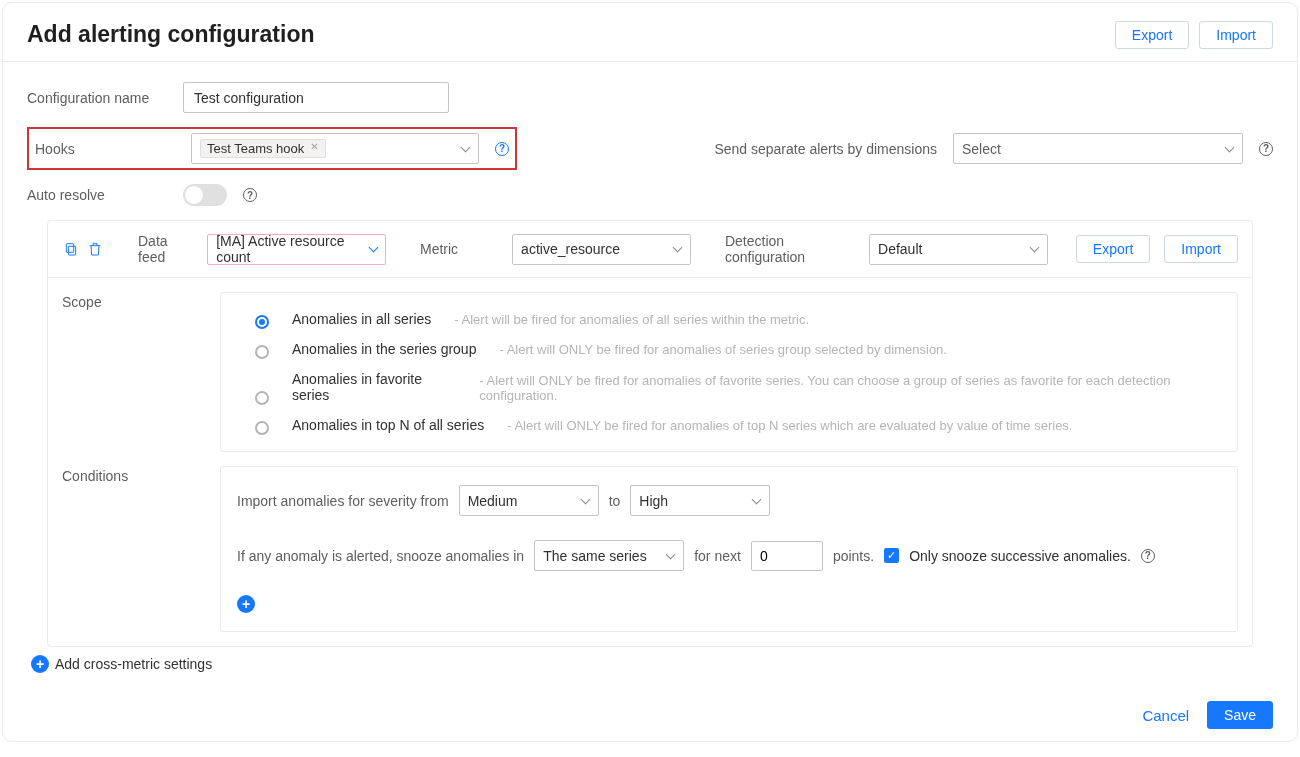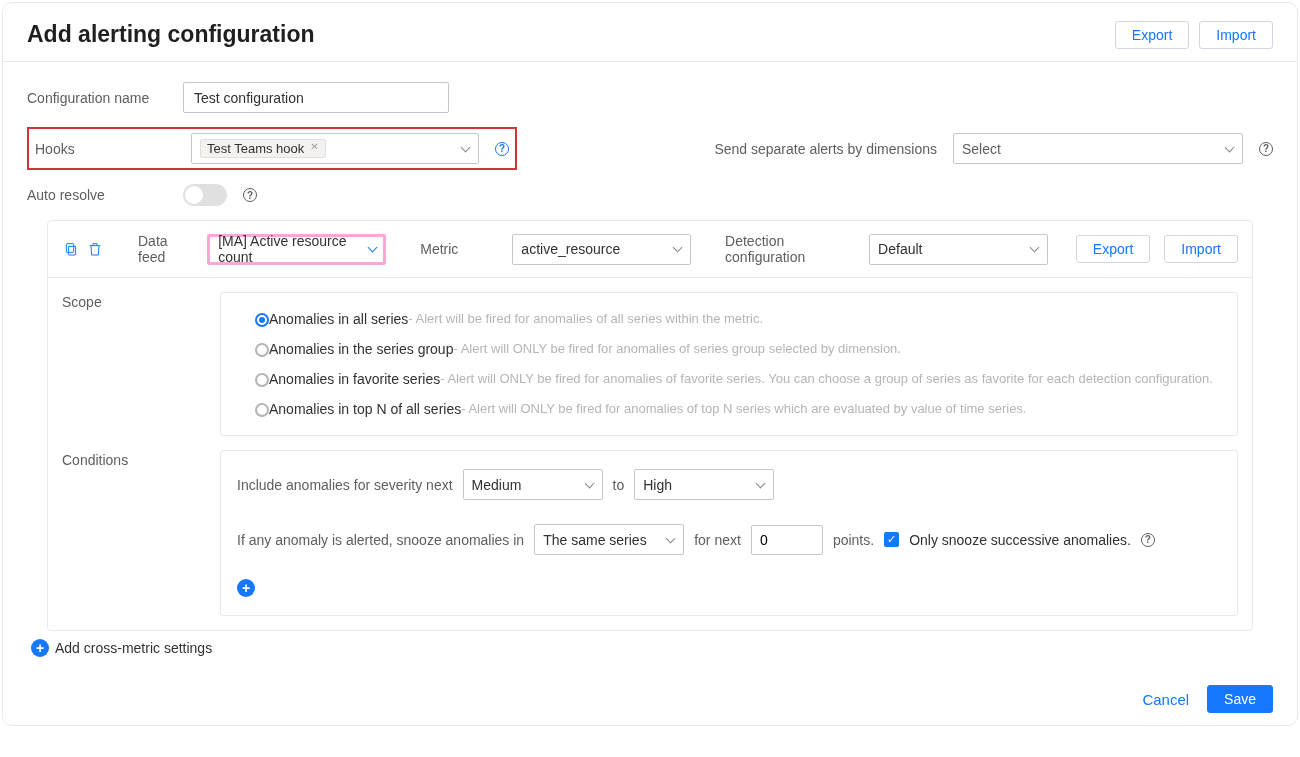--- a/index.html
+++ b/index.html
@@ -83,21 +83,21 @@
     height: 31px;
     display: flex;
     align-items: center;
     justify-content: space-between;
     background: #fff;
     cursor: pointer;
     color: #323130;
     gap: 8px;
   }
   .select-blue-border {
-    border: 3px solid #f9a8d4;
+    border: 1px solid #f9a8d4;
   }
   .select-placeholder { color: #605e5c; }
   .chevron {
     width: 10px;
     height: 10px;
     display: inline-block;
     position: relative;
   }
   .chevron::before {
     content: "";
@@ -198,22 +198,22 @@
     padding-top: 2px;
   }
   .section-body {
     flex: 1;
     border: 1px solid #eaeaea;
     border-radius: 3px;
     padding: 18px 16px;
   }
   .radio-row {
     display: flex;
-    align-items: flex-start;
-    gap: 0;
+    align-items: flex-end;
+    gap: 23px;
     margin-bottom: 14px;
     padding-left: 18px;
   }
   .radio {
     width: 14px;
     height: 14px;
     border: 2px solid #1677ff;
     border-radius: 50%;
     position: relative;
     flex-shrink: 0;
@@ -406,21 +406,21 @@
             <span class="radio-label">Anomalies in top N of all series</span>
             <span class="radio-hint">- Alert will ONLY be fired for anomalies of top N series which are evaluated by value of time series.</span>
           </div>
         </div>
       </div>
 
       <div class="section" style="padding-top:0;">
         <div class="section-label">Conditions</div>
         <div class="section-body">
           <div class="cond-line">
-            <span>Include anomalies for severity next</span>
+            <span>Import anomalies for severity from</span>
             <div class="select-box" style="width:140px;">
               <span>Medium</span>
               <span class="chevron chevron-gray"></span>
             </div>
             <span>to</span>
             <div class="select-box" style="width:140px;">
               <span>High</span>
               <span class="chevron chevron-gray"></span>
             </div>
           </div>

